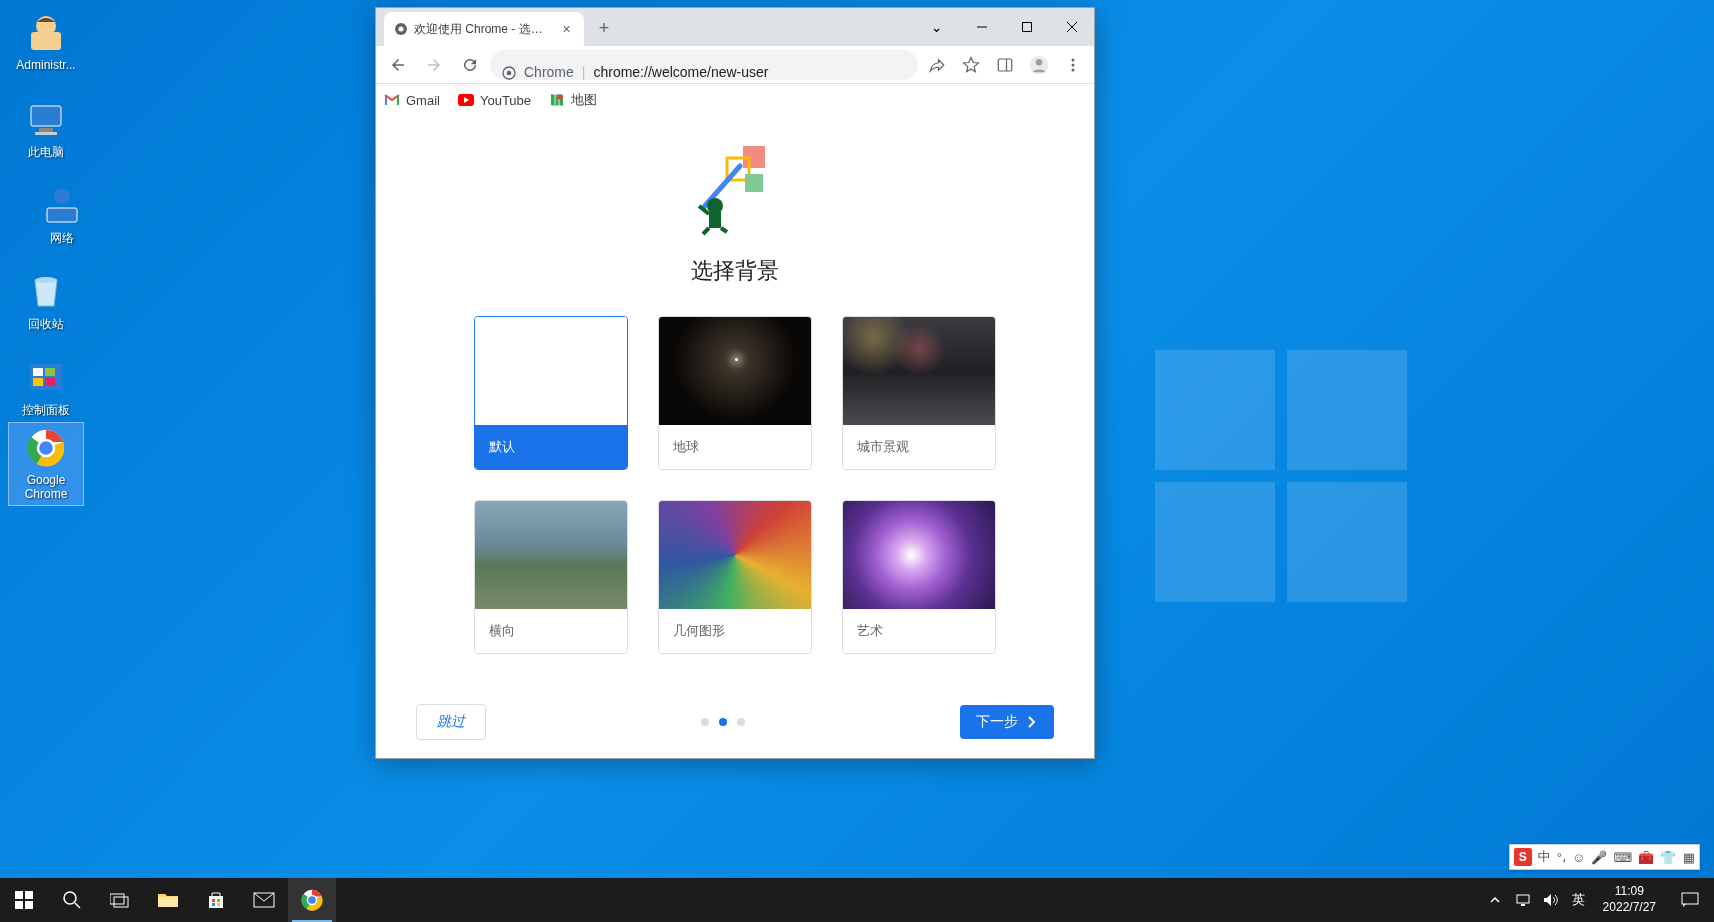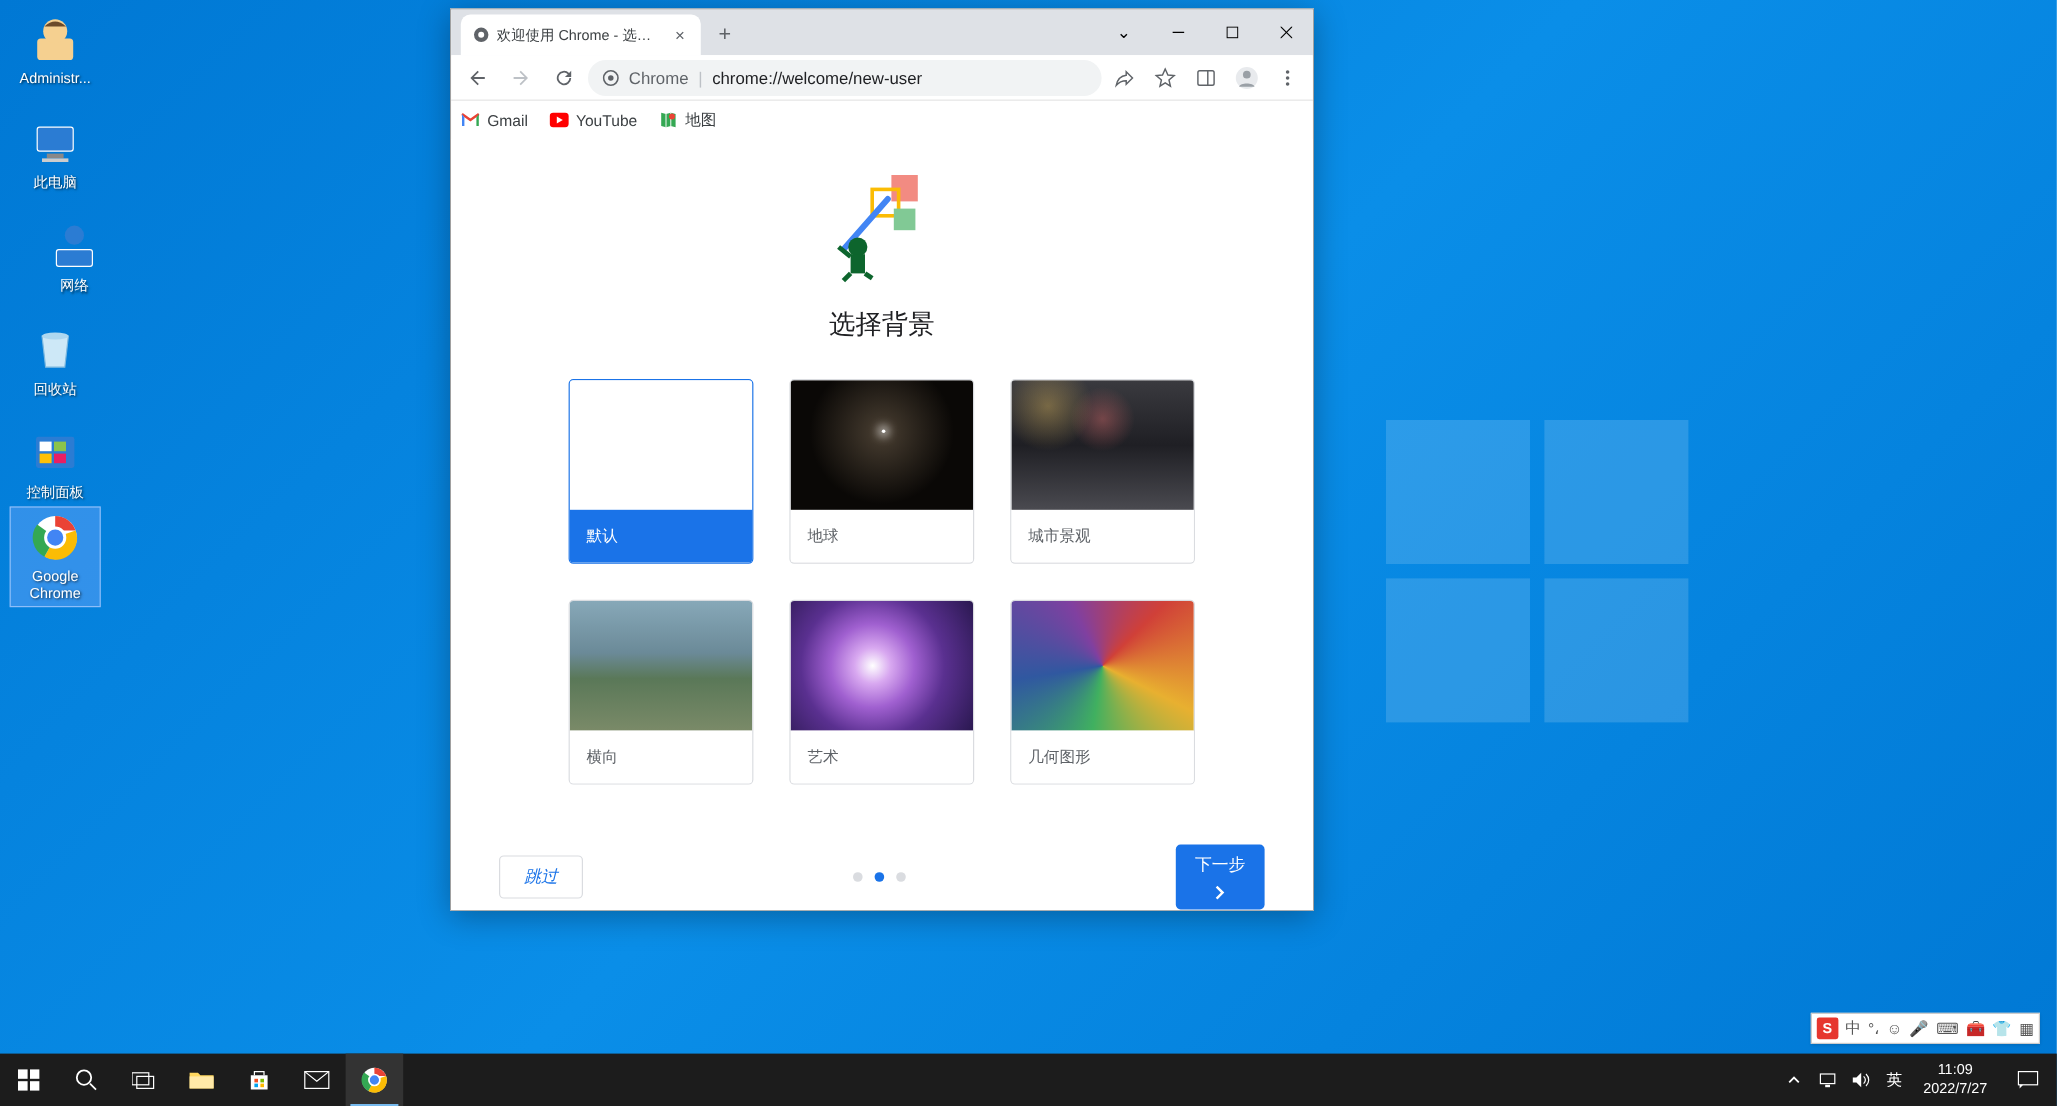--- a/index.html
+++ b/index.html
@@ -21,21 +21,21 @@
 .tab { height: 34px; background: #fff; border-radius: 8px 8px 0 0; display: flex; align-items: center; padding: 0 10px; font-size: 12px; color: #3c4043; margin-left: 8px; gap: 6px; max-width: 200px; }
 .tab-close { width: 16px; height: 16px; display: flex; align-items: center; justify-content: center; font-size: 14px; color: #5f6368; cursor: pointer; border-radius: 50%; }
 .newtab { width: 28px; height: 28px; display: flex; align-items: center; justify-content: center; font-size: 18px; color: #5f6368; cursor: pointer; margin-left: 6px; margin-bottom: 4px; }
 .win-controls { margin-left: auto; display: flex; align-items: center; height: 100%; }
 .win-btn { width: 45px; height: 30px; display: flex; align-items: center; justify-content: center; color: #000; font-size: 11px; cursor: pointer; }
 .win-btn.chev { font-size: 14px; }
 
 .toolbar { height: 38px; background: #fff; border-bottom: 1px solid #e0e0e0; display: flex; align-items: center; padding: 0 6px; gap: 4px; }
 .nav-btn { width: 32px; height: 32px; display: flex; align-items: center; justify-content: center; color: #5f6368; cursor: pointer; border-radius: 50%; }
 .nav-btn.disabled { color: #bdc1c6; }
-.omnibox { flex: 1; height: 30px; background: #f1f3f4; border-radius: 15px; display: flex; align-items: center; padding: 0 12px; font-size: 14px; color: #5f6368; gap: 8px; }
+.omnibox { flex: 1; height: 30px; background: #f1f3f4; border-radius: 15px; display: flex; align-items: flex-end; padding: 0 12px; font-size: 14px; color: #5f6368; gap: 8px; }
 .omnibox .url-prefix { color: #5f6368; }
 .omnibox .url-sep { color: #bdc1c6; }
 .omnibox .url-path { color: #202124; }
 .toolbar-icon { width: 30px; height: 30px; display: flex; align-items: center; justify-content: center; color: #5f6368; cursor: pointer; border-radius: 50%; }
 
 .bookmarks-bar { height: 32px; background: #fff; display: flex; align-items: center; padding: 0 8px; gap: 18px; font-size: 13px; color: #3c4043; }
 .bookmark { display: flex; align-items: center; gap: 6px; cursor: pointer; }
 .bm-icon { width: 16px; height: 16px; display: flex; align-items: center; justify-content: center; }
 
 
@@ -56,21 +56,21 @@
 .bg-earth { background: radial-gradient(circle at 50% 40%, #443a2e 5%, #0a0806 60%); position: relative; }
 .bg-earth::after { content: ""; position: absolute; left: 50%; top: 38%; width: 3px; height: 3px; background: #fff; border-radius: 50%; box-shadow: 0 0 8px 3px rgba(255,255,255,.7); }
 .bg-city { background: linear-gradient(180deg, #3a3a3f 0%, #1f1f24 50%, #4a4a50 100%); filter: blur(.3px); position: relative; }
 .bg-city::before { content: ""; position: absolute; inset: 0; background: radial-gradient(circle at 20% 20%, rgba(255,210,100,.35), transparent 25%), radial-gradient(circle at 50% 30%, rgba(255,120,120,.35), transparent 25%); }
 .bg-land { background: linear-gradient(180deg, #87a8b8 0%, #6b8a98 40%, #5a7858 60%, #7a8a68 100%); }
 .bg-art { background: radial-gradient(circle at 45% 50%, #fff 0%, #d8a8f0 15%, #a060d0 35%, #5a3090 60%, #2a1850 100%); }
 .bg-geom { background: conic-gradient(from 45deg, #d04038, #e8b030, #40b060, #3058a0, #8040a0, #d04038); }
 
 .footer { display: flex; align-items: center; justify-content: space-between; margin-top: 50px; }
 .btn-skip { border: 1px solid #dadce0; background: #fff; color: #1a73e8; padding: 8px 20px; border-radius: 4px; font-size: 14px; cursor: pointer; font-style: italic; }
-.btn-next { background: #1a73e8; color: #fff; padding: 8px 16px; border-radius: 4px; font-size: 14px; cursor: pointer; display: flex; align-items: center; gap: 8px; border: none; flex-direction: column; }
+.btn-next { background: #1a73e8; color: #fff; padding: 8px 16px; border-radius: 4px; font-size: 14px; cursor: pointer; display: flex; align-items: center; gap: 8px; border: none; }
 .dots { display: flex; gap: 10px; }
 .dot { width: 8px; height: 8px; border-radius: 50%; background: #dadce0; }
 .dot.active { background: #1a73e8; }
 
 
 .ime-bar { position: absolute; right: 14px; bottom: 52px; height: 26px; background: #fff; border: 1px solid #ccc; display: flex; align-items: center; padding: 0 4px; gap: 6px; font-size: 13px; color: #555; box-shadow: 0 1px 3px rgba(0,0,0,.2); }
 .ime-logo { width: 18px; height: 18px; background: #e6362e; color: #fff; display: flex; align-items: center; justify-content: center; font-size: 12px; font-weight: bold; border-radius: 2px; }
 
 
 .taskbar { position: absolute; left: 0; right: 0; bottom: 0; height: 44px; background: #1c1c1c; display: flex; align-items: center; color: #fff; }
@@ -315,26 +315,26 @@
         </div>
         <div class="card">
           <div class="card-img bg-city"></div>
           <div class="card-label">城市景观</div>
         </div>
         <div class="card">
           <div class="card-img bg-land"></div>
           <div class="card-label">横向</div>
         </div>
         <div class="card">
+          <div class="card-img bg-geom"></div>
+          <div class="card-label">几何图形</div>
+        </div>
+        <div class="card">
           <div class="card-img bg-art"></div>
           <div class="card-label">艺术</div>
-        </div>
-        <div class="card">
-          <div class="card-img bg-geom"></div>
-          <div class="card-label">几何图形</div>
         </div>
       </div>
 
     <div class="footer">
       <button class="btn-skip">跳过</button>
       <div class="dots" id="dots">
           <div class="dot"></div>
           <div class="dot active"></div>
           <div class="dot"></div>
         </div>

